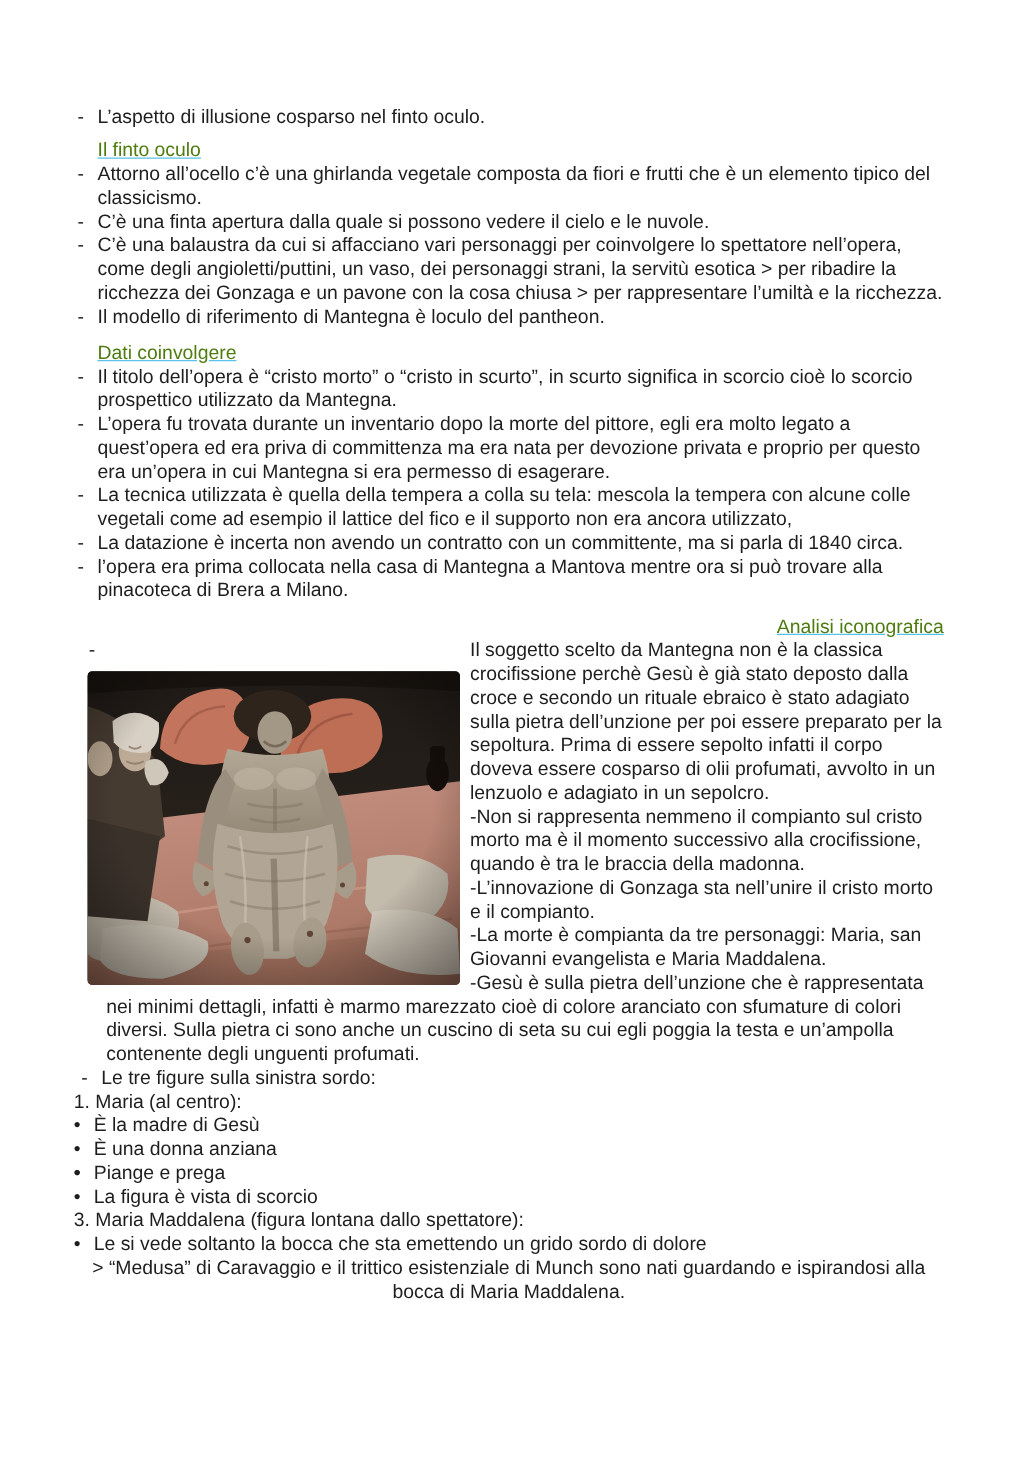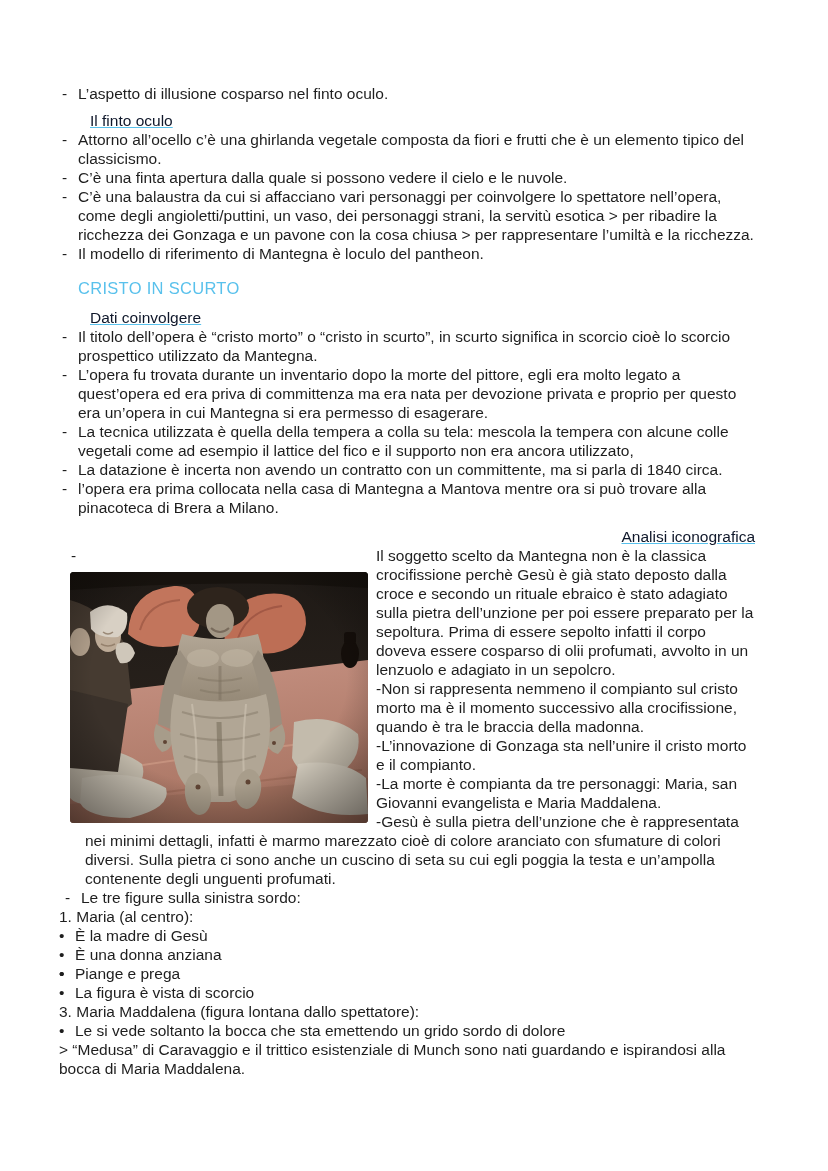--- a/index.html
+++ b/index.html
@@ -10,24 +10,24 @@
     padding:84px 73px 0 62px;
     font-size:15.5px; line-height:19px;
     color:#1e1e1e;
     overflow:hidden;
     background:#ffffff;
   }
   p { margin:0; }
   .dash-item { position:relative; padding-left:16px; }
   .dash-item > .dash { position:absolute; left:0; top:0; }
   .subheading {
-    color:#0f172a;
+    color:#4d7c0f;
     text-decoration:underline;
     text-decoration-color:#59c1ec;
-    margin:8px 0 0 28px;
+    margin:8px 0 0 16px;
   }
   .subheading.dati { margin-top:10px; }
   .subheading.analisi { margin-top:10px; margin-left:11px;text-align:right; }
   .section-title {
     color:#59c1ec;
     font-size:16.5px;
     margin:16px 0 0 16px;
     letter-spacing:0.3px;
   }
   .analisi-item { padding-left:23px; }
@@ -39,21 +39,21 @@
     border-radius:4px;
     overflow:hidden;
     background:#241e19;
   }
   .painting svg { display:block; }
   .figures { clear:left; }
   .figures-intro { margin-left:3px; }
   .num-line { margin-left:-3px; }
   .dot-item { position:relative; padding-left:16px; margin-left:-3px; }
   .dot-item > .dot { position:absolute; left:0; top:0; }
-  .note { margin-left:-3px; }
+  .note { margin-left:-3px;text-align:center; }
 </style>
 </head>
 <body>
 
 <div class="page">
 
   <div class="dash-item">
     <span class="dash">-</span>
     <span>L’aspetto di illusione cosparso nel finto oculo.</span>
   </div>
@@ -70,21 +70,20 @@
   </div>
   <div class="dash-item">
     <span class="dash">-</span>
     <span>C’è una balaustra da cui si affacciano vari personaggi per coinvolgere lo spettatore nell’opera, come degli angioletti/puttini, un vaso, dei personaggi strani, la servitù esotica &gt; per ribadire la ricchezza dei Gonzaga e un pavone con la cosa chiusa &gt; per rappresentare l’umiltà e la ricchezza.</span>
   </div>
   <div class="dash-item">
     <span class="dash">-</span>
     <span>Il modello di riferimento di Mantegna è loculo del pantheon.</span>
   </div>
 
-  <div class="section-title">CRISTO IN SCURTO</div>
 
   <div class="subheading dati">Dati coinvolgere</div>
 
   <div class="dash-item">
     <span class="dash">-</span>
     <span>Il titolo dell’opera è “cristo morto” o “cristo in scurto”, in scurto significa in scorcio cioè lo scorcio prospettico utilizzato da Mantegna.</span>
   </div>
   <div class="dash-item">
     <span class="dash">-</span>
     <span>L’opera fu trovata durante un inventario dopo la morte del pittore, egli era molto legato a quest’opera ed era priva di committenza ma era nata per devozione privata e proprio per questo era un’opera in cui Mantegna si era permesso di esagerare.</span>

